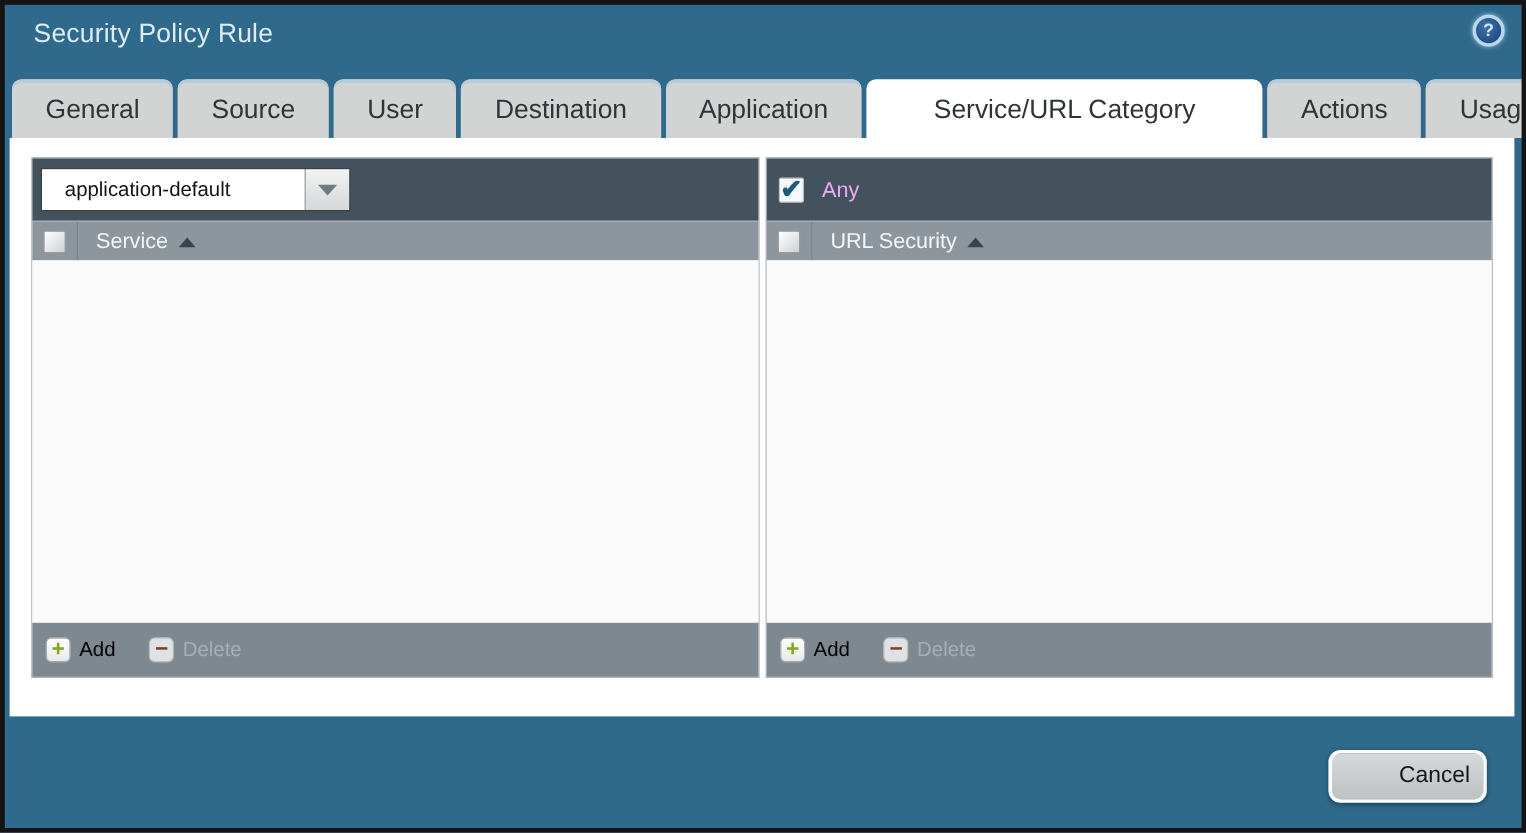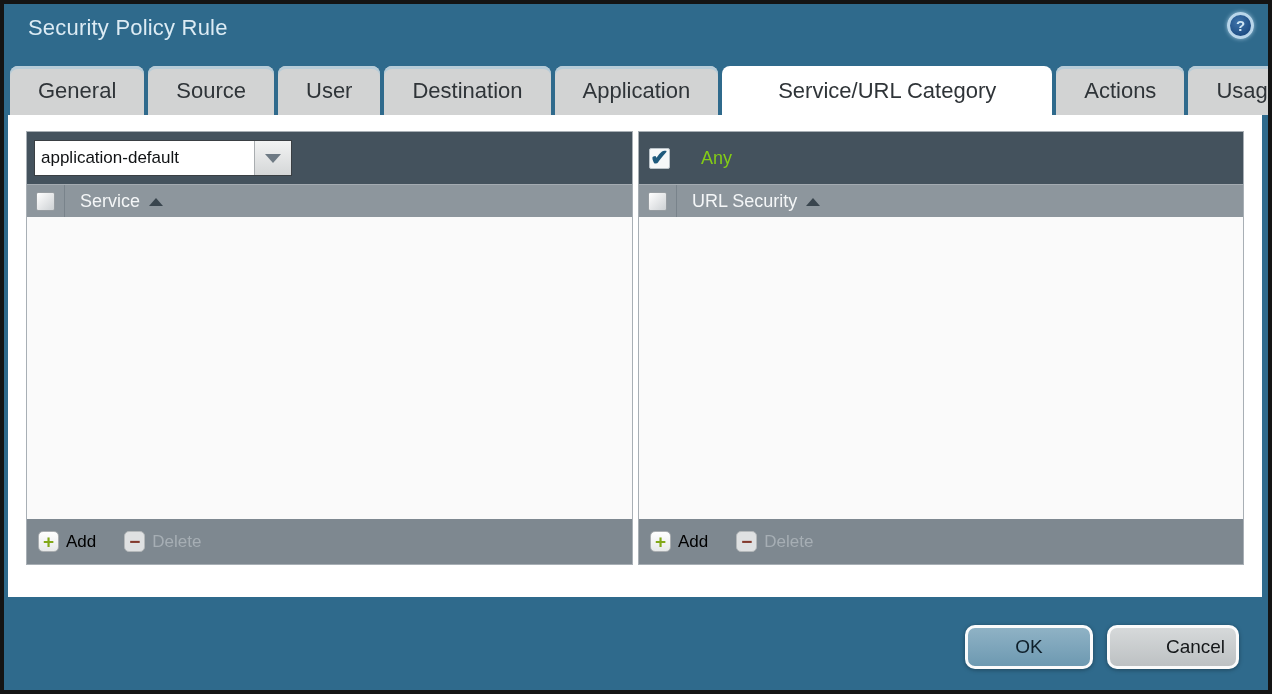--- a/index.html
+++ b/index.html
@@ -30,35 +30,35 @@
   .panel { position:absolute; top:16px; height:434px; display:flex; flex-direction:column;
     border:1px solid #a8afb5; }
   .panel-left  { left:18px;  width:607px; }
   .panel-right { left:630px; width:606px; }
 
   .panel-top { height:52px; background:#44525d; flex:0 0 auto; display:flex; align-items:center; }
 
   
   .combo { display:flex; margin-left:7px; height:36px; border:1px solid #3a3f43; cursor:pointer; }
   .combo-field { width:219px; background:#ffffff; color:#101214; font-size:17px;
-    display:flex; align-items:center; padding-left:6px; }
+    display:flex; align-items:center; padding-left:19px; }
   .combo-btn { width:37px; background:linear-gradient(180deg,#f2f3f3 0%,#d5d7d8 100%);
     border-left:1px solid #a9adb0; display:flex; align-items:center; justify-content:center; }
   .tri-down { width:0; height:0; border-left:8px solid transparent; border-right:8px solid transparent;
     border-top:9px solid #6e7a84; }
 
   
   .checkbox { width:19px; height:19px; border:1px solid #969ca1; border-radius:2px;
     background:linear-gradient(135deg,#ffffff 0%,#cdd1d4 100%);
     display:flex; align-items:center; justify-content:center; cursor:pointer; flex:0 0 auto; }
   .checkbox.checked { width:21px; height:21px; background:#f6f8f9; border-color:#b9c2c8;
     color:#1f5a7d; font-size:22px; font-weight:bold; line-height:1; }
 
   .any-row { padding-left:10px; }
-  .any-label { margin-left:31px; color:#84cc16; font-size:18px; }
+  .any-label { margin-left:15px; color:#f0abfc; font-size:18px; }
 
   
   .col-header { height:33px; background:#8d969d; border-top:1px solid #a4abb1; flex:0 0 auto;
     display:flex; align-items:center; }
   .col-check-cell { width:38px; height:100%; display:flex; align-items:center; justify-content:center;
     border-right:1px solid #79838b; }
   .col-label { margin-left:15px; color:#f4f6f7; font-size:18px; }
   .sort-asc-icon { width:0; height:0; margin-left:9px; margin-top:2px;
     border-left:7px solid transparent; border-right:7px solid transparent;
     border-bottom:8px solid #39454e; }
@@ -152,16 +152,15 @@
         </div>
         <div class="footer-action">
           <div class="action-icon minus-icon">−</div>
           <div class="action-label-delete">Delete</div>
         </div>
       </div>
     </div>
 
   </div>
 
-  <button class="btn btn-ok">OK</button>
   <button class="btn btn-cancel">Cancel</button>
 
 </div>
 
 </body></html>

